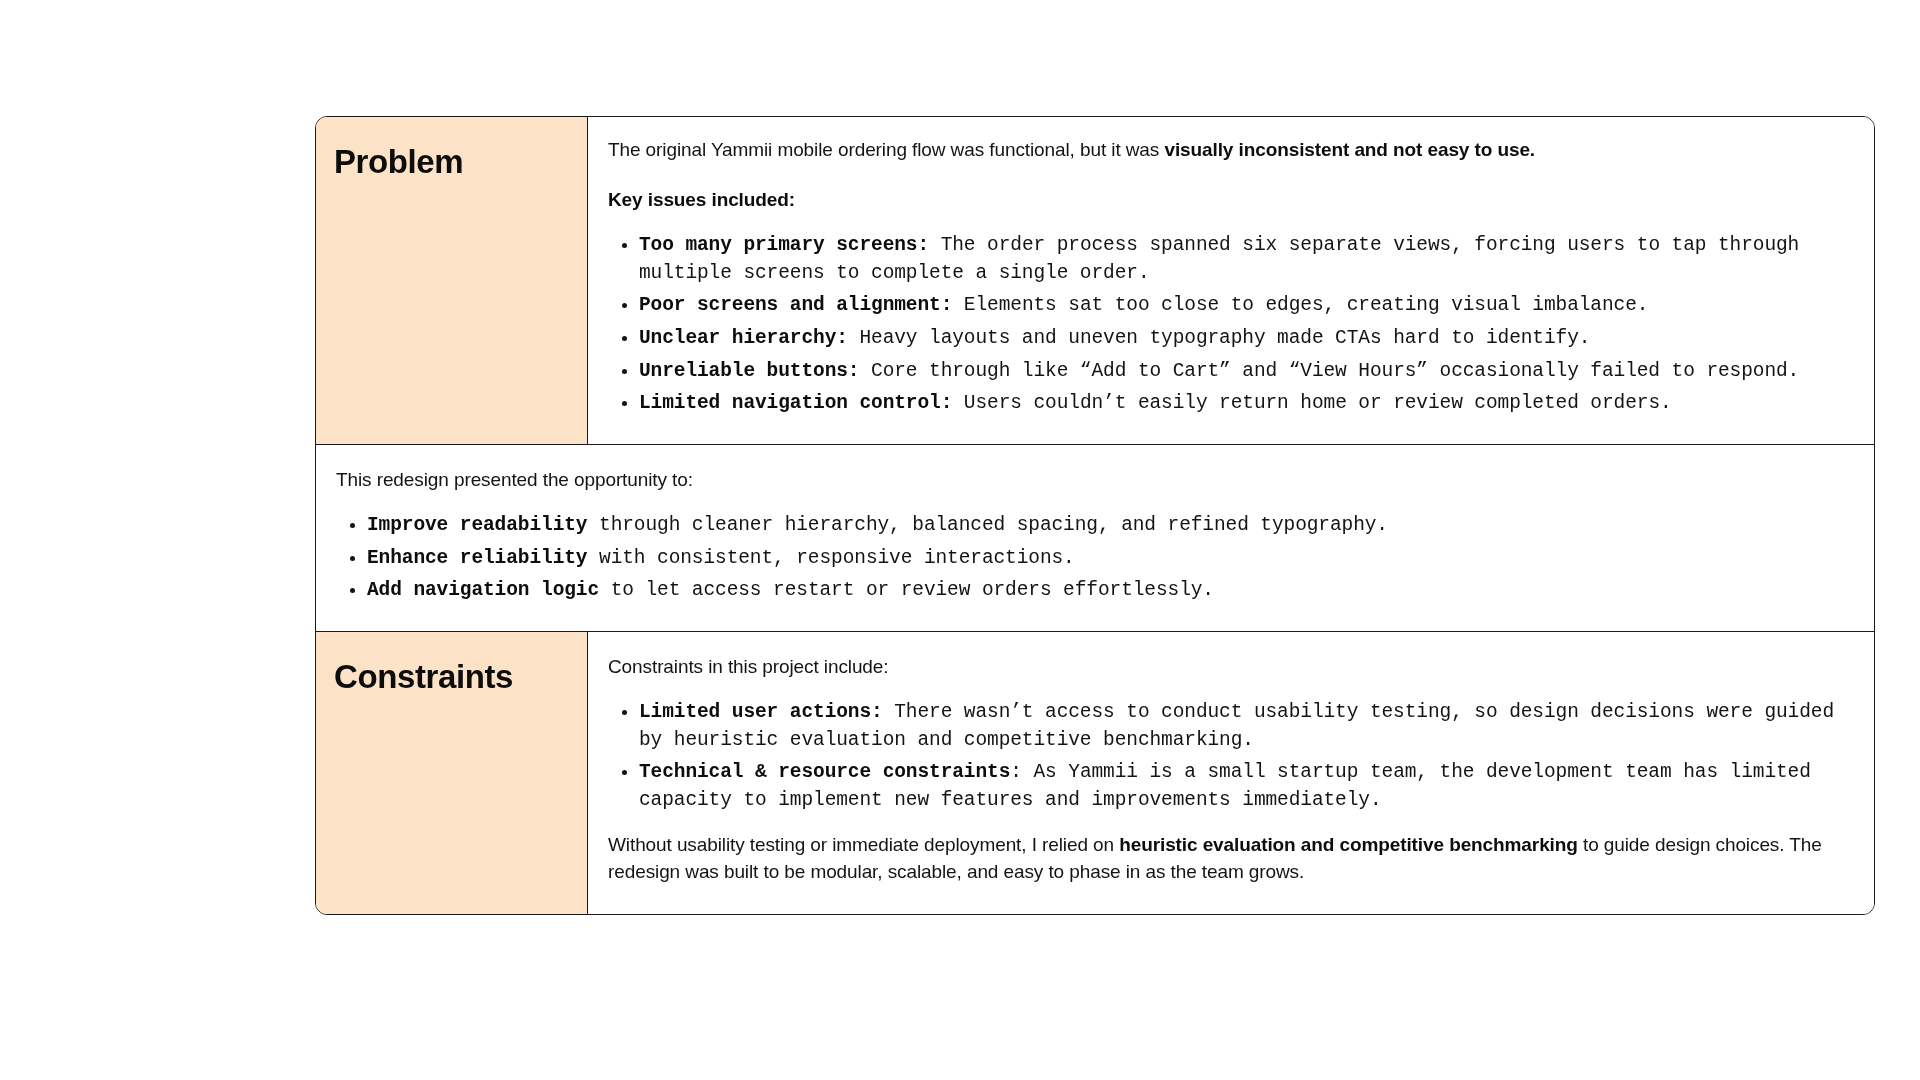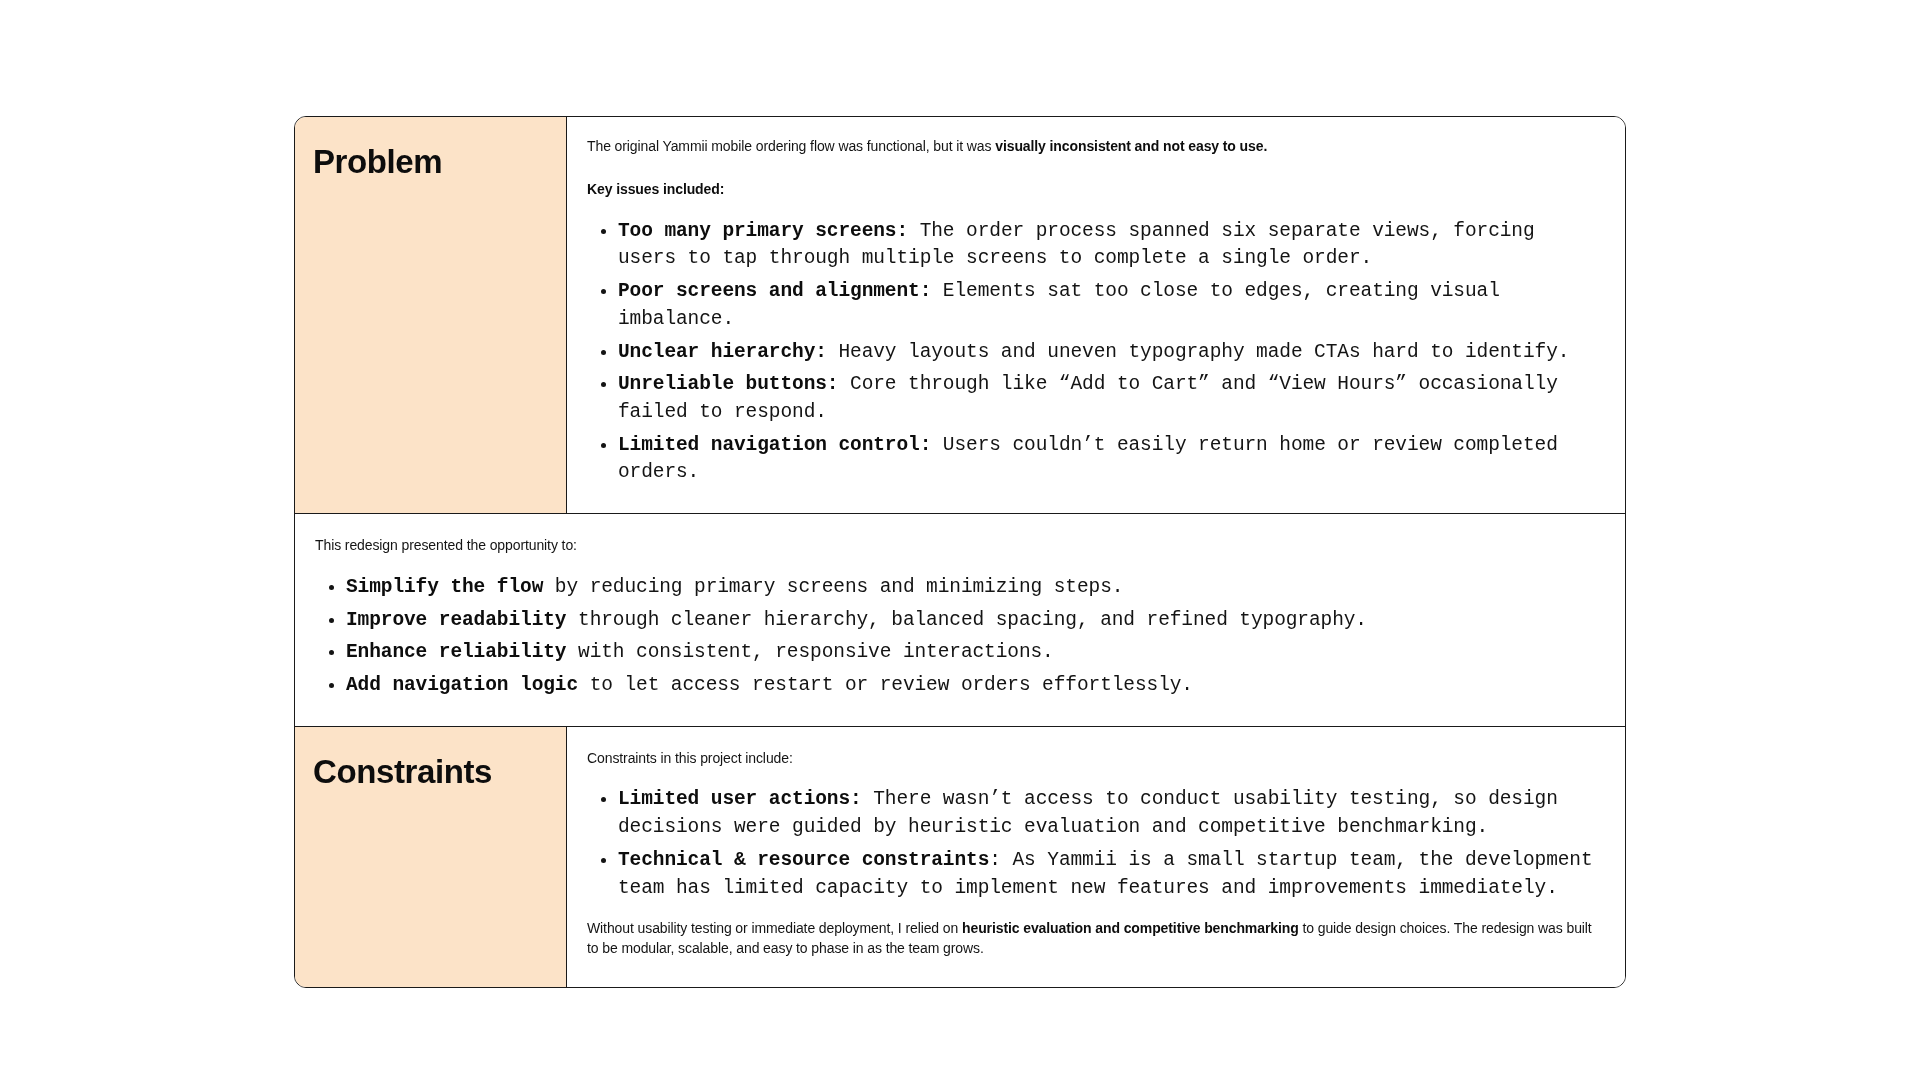--- a/index.html
+++ b/index.html
@@ -15,23 +15,23 @@
   #stage {
     position: relative;
     width: 1920px;
     height: 1080px;
     background: #ffffff;
     overflow: hidden;
   }
 
   .matrix {
     position: absolute;
-    left: 294px;
+    left: 315px;
     top: 116px;
-    width: 1332px;
+    width: 1560px;
     border: 1.5px solid #1a1a1a;
     border-radius: 12px;
     background: #ffffff;
     box-sizing: border-box;
     overflow: hidden;
   }
 
   .row {
     display: flex;
     align-items: stretch;
@@ -57,21 +57,21 @@
   }
 
   .content-cell {
     flex: 1 1 auto;
     background: #ffffff;
     box-sizing: border-box;
     padding: 22px 26px 24px 20px;
   }
 
   .para {
-    font-size: 14px;
+    font-size: 19px;
     line-height: 1.42;
     color: #141414;
     margin: 0 0 0 0;
     letter-spacing: -0.1px;
   }
 
   .para + .para { margin-top: 23px; }
 
   .bullets {
     margin: 18px 0 0 0;
@@ -138,21 +138,20 @@
           <li><span class="b">Unreliable buttons:</span><span> Core through like “Add to Cart” and “View Hours” occasionally failed to respond.</span></li>
           <li><span class="b">Limited navigation control:</span><span> Users couldn’t easily return home or review completed orders.</span></li>
         </ul>
       </div>
     </div>
 
     <div class="row row-opportunity">
       <div class="content-cell">
         <p class="para">This redesign presented the opportunity to:</p>
         <ul class="bullets">
-          <li><span class="b">Simplify the flow</span><span> by reducing primary screens and minimizing steps.</span></li>
           <li><span class="b">Improve readability</span><span> through cleaner hierarchy, balanced spacing, and refined typography.</span></li>
           <li><span class="b">Enhance reliability</span><span> with consistent, responsive interactions.</span></li>
           <li><span class="b">Add navigation logic</span><span> to let access restart or review orders effortlessly.</span></li>
         </ul>
       </div>
     </div>
 
     <div class="row row-constraints">
       <div class="label-cell">
         <div class="label-text">Constraints</div>

